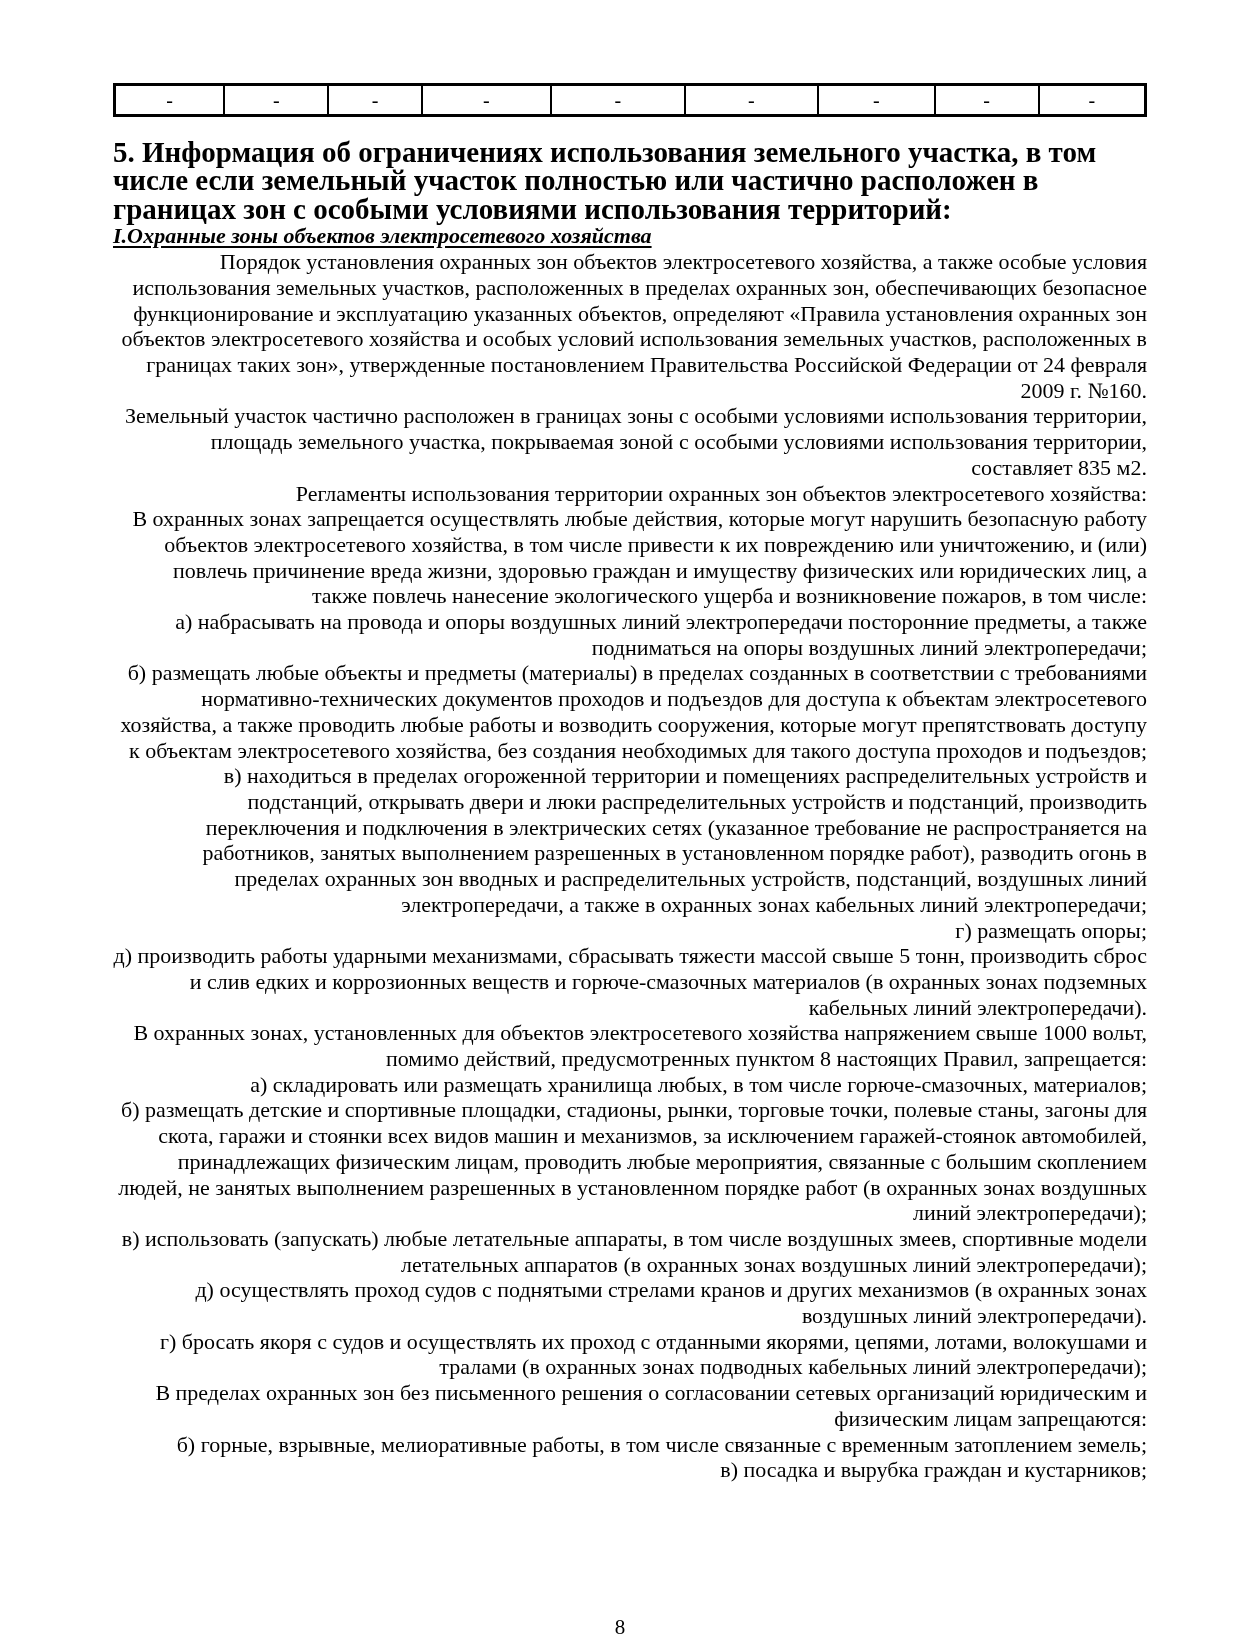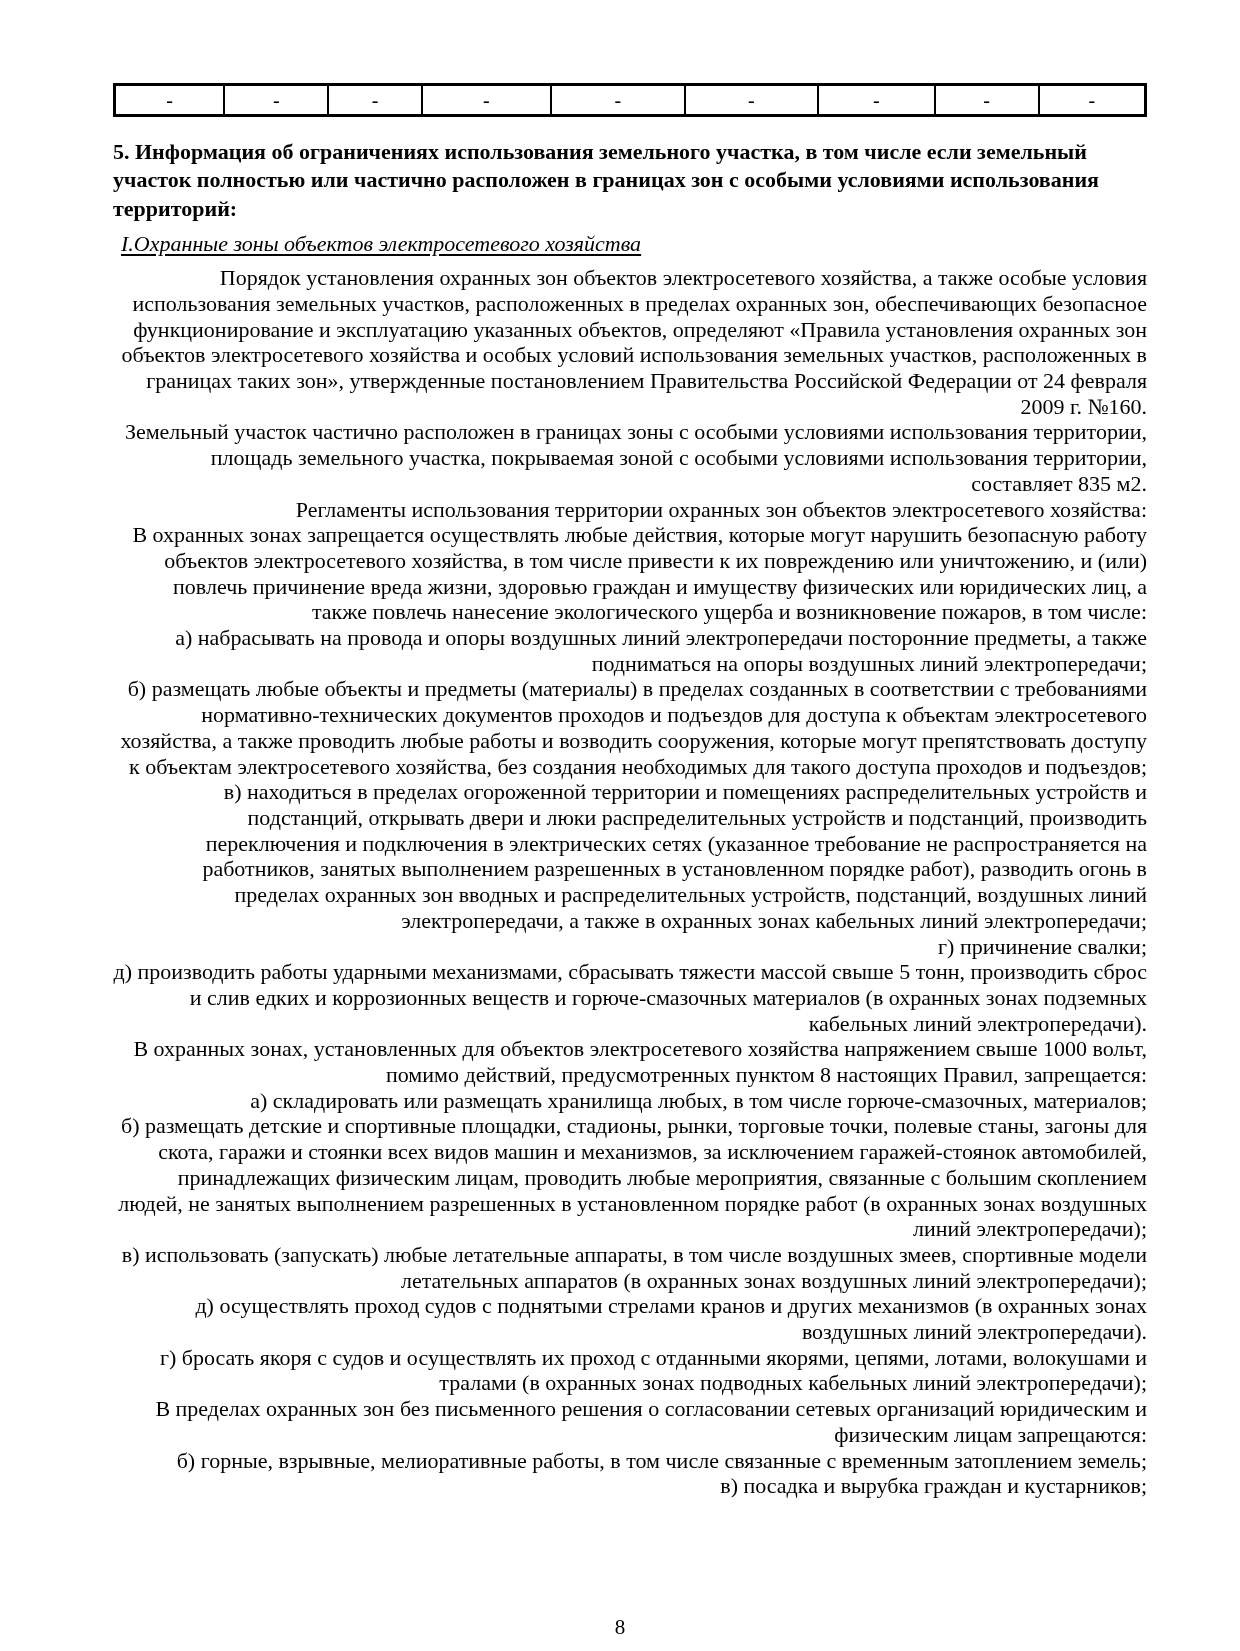--- a/index.html
+++ b/index.html
@@ -41,31 +41,32 @@
   table.cont-table td:nth-child(2) { width: 10.1%; }
   table.cont-table td:nth-child(3) { width: 9.0%;  }
   table.cont-table td:nth-child(4) { width: 12.6%; }
   table.cont-table td:nth-child(5) { width: 13.0%; }
   table.cont-table td:nth-child(6) { width: 13.0%; }
   table.cont-table td:nth-child(7) { width: 11.3%; }
   table.cont-table td:nth-child(8) { width: 10.1%; }
   table.cont-table td:nth-child(9) { width: 10.3%; }
   .section-heading {
     margin: 21px 0 0 0;
-    font-size: 22px;
+    font-size: 29px;
     font-weight: bold;
     line-height: 28.4px;
   }
   .subsection-title {
-    margin: 8px;
+    margin: 0;
     font-size: 22px;
     font-style: italic;
     line-height: 26px;
     text-decoration: underline;
     text-underline-offset: 3px;
+    font-weight: bold;
   }
   .paragraphs p {
     margin: 0;
     font-size: 22px;
     line-height: 25.7px;
     text-align: right;
   }
   .page-number {
     position: absolute;
     left: 0;
@@ -102,21 +103,21 @@
   <p class="subsection-title">I.Охранные зоны объектов электросетевого хозяйства</p>
 
   <div class="paragraphs" id="paragraphs-container">
       <p>Порядок установления охранных зон объектов электросетевого хозяйства, а также особые условия использования земельных участков, расположенных в пределах охранных зон, обеспечивающих безопасное функционирование и эксплуатацию указанных объектов, определяют «Правила установления охранных зон объектов электросетевого хозяйства и особых условий использования земельных участков, расположенных в границах таких зон», утвержденные постановлением Правительства Российской Федерации от 24 февраля 2009 г. №160.</p>
       <p>Земельный участок частично расположен в границах зоны с особыми условиями использования территории, площадь земельного участка, покрываемая зоной с особыми условиями использования территории, составляет 835 м2.</p>
       <p>Регламенты использования территории охранных зон объектов электросетевого хозяйства:</p>
       <p>В охранных зонах запрещается осуществлять любые действия, которые могут нарушить безопасную работу объектов электросетевого хозяйства, в том числе привести к их повреждению или уничтожению, и (или) повлечь причинение вреда жизни, здоровью граждан и имуществу физических или юридических лиц, а также повлечь нанесение экологического ущерба и возникновение пожаров, в том числе:</p>
       <p>а) набрасывать на провода и опоры воздушных линий электропередачи посторонние предметы, а также подниматься на опоры воздушных линий электропередачи;</p>
       <p>б) размещать любые объекты и предметы (материалы) в пределах созданных в соответствии с требованиями нормативно-технических документов проходов и подъездов для доступа к объектам электросетевого хозяйства, а также проводить любые работы и возводить сооружения, которые могут препятствовать доступу к объектам электросетевого хозяйства, без создания необходимых для такого доступа проходов и подъездов;</p>
       <p>в) находиться в пределах огороженной территории и помещениях распределительных устройств и подстанций, открывать двери и люки распределительных устройств и подстанций, производить переключения и подключения в электрических сетях (указанное требование не распространяется на работников, занятых выполнением разрешенных в установленном порядке работ), разводить огонь в пределах охранных зон вводных и распределительных устройств, подстанций, воздушных линий электропередачи, а также в охранных зонах кабельных линий электропередачи;</p>
-      <p>г) причинение свалки;</p>
+      <p>г) размещать опоры;</p>
       <p>д) производить работы ударными механизмами, сбрасывать тяжести массой свыше 5 тонн, производить сброс и слив едких и коррозионных веществ и горюче-смазочных материалов (в охранных зонах подземных кабельных линий электропередачи).</p>
       <p>В охранных зонах, установленных для объектов электросетевого хозяйства напряжением свыше 1000 вольт, помимо действий, предусмотренных пунктом 8 настоящих Правил, запрещается:</p>
       <p>а) складировать или размещать хранилища любых, в том числе горюче-смазочных, материалов;</p>
       <p>б) размещать детские и спортивные площадки, стадионы, рынки, торговые точки, полевые станы, загоны для скота, гаражи и стоянки всех видов машин и механизмов, за исключением гаражей-стоянок автомобилей, принадлежащих физическим лицам, проводить любые мероприятия, связанные с большим скоплением людей, не занятых выполнением разрешенных в установленном порядке работ (в охранных зонах воздушных линий электропередачи);</p>
       <p>в) использовать (запускать) любые летательные аппараты, в том числе воздушных змеев, спортивные модели летательных аппаратов (в охранных зонах воздушных линий электропередачи);</p>
       <p>д) осуществлять проход судов с поднятыми стрелами кранов и других механизмов (в охранных зонах воздушных линий электропередачи).</p>
       <p>г) бросать якоря с судов и осуществлять их проход с отданными якорями, цепями, лотами, волокушами и тралами (в охранных зонах подводных кабельных линий электропередачи);</p>
       <p>В пределах охранных зон без письменного решения о согласовании сетевых организаций юридическим и физическим лицам запрещаются:</p>
       <p>б) горные, взрывные, мелиоративные работы, в том числе связанные с временным затоплением земель;</p>
       <p>в) посадка и вырубка граждан и кустарников;</p>

